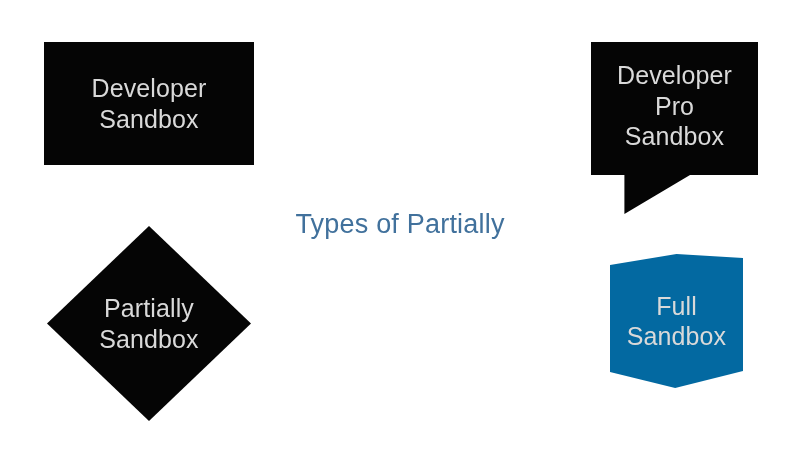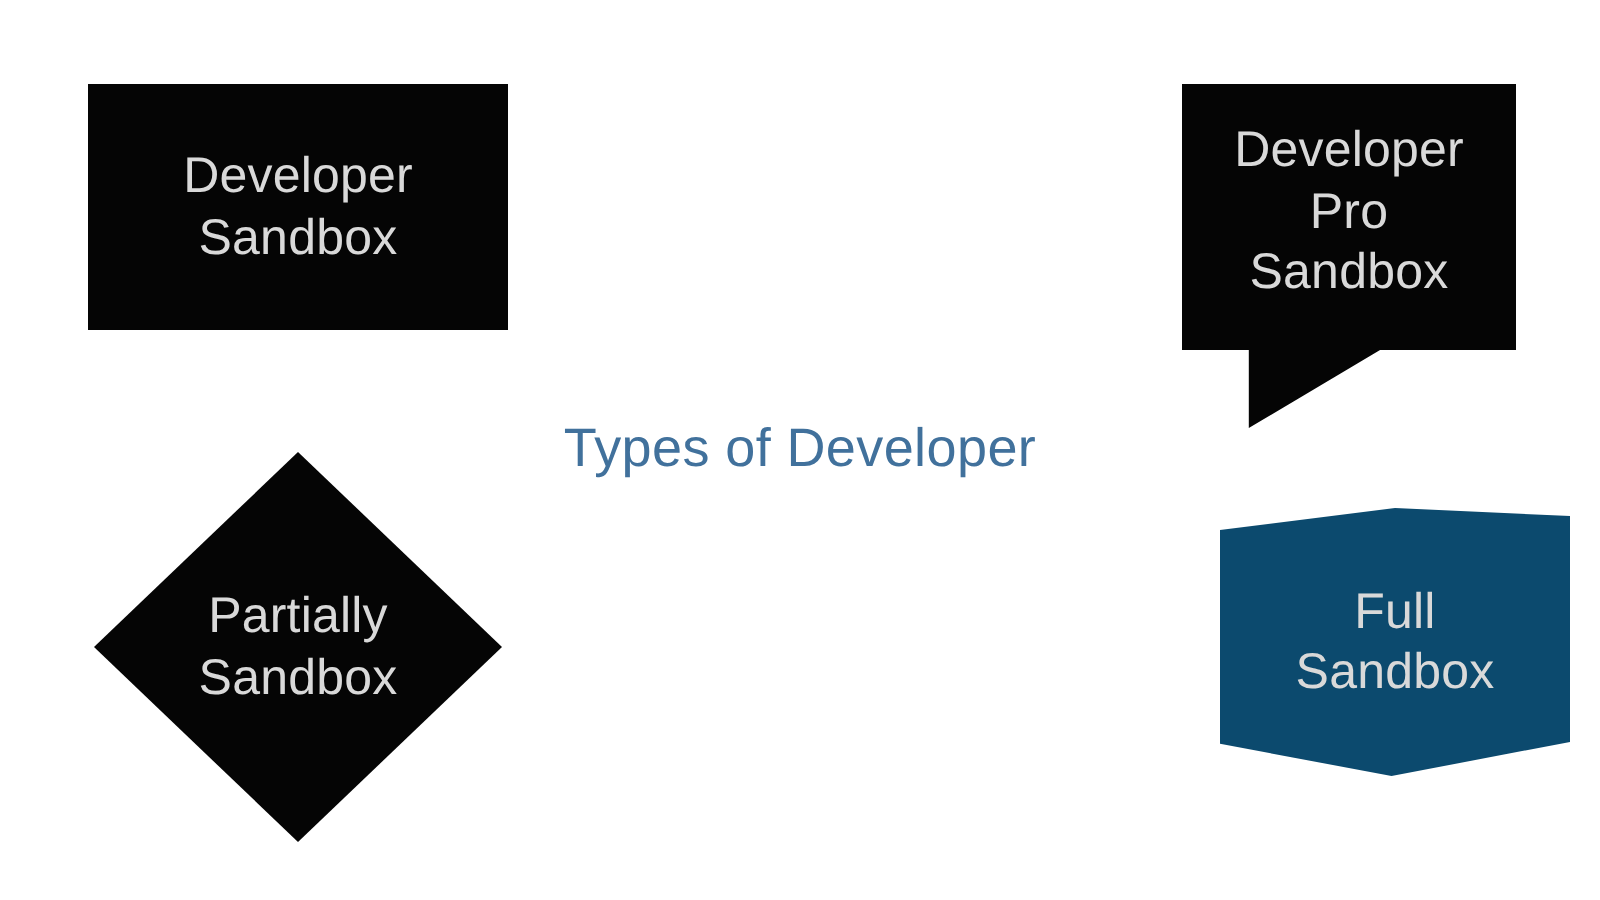--- a/index.html
+++ b/index.html
@@ -76,23 +76,23 @@
     font-size: 25px;
     -webkit-clip-path: polygon(50% 0%, 100% 50%, 50% 100%, 0% 50%);
     clip-path: polygon(50% 0%, 100% 50%, 50% 100%, 0% 50%);
     align-items: center;
   }
 
   
   #shape-full-sandbox {
     left: 610px;
     top: 254px;
-    width: 175px;
+    width: 133px;
     height: 134px;
-    background: #0c4a6e;
+    background: #0369a1;
     font-size: 25px;
     -webkit-clip-path: polygon(0% 8.2%, 50% 0%, 100% 3.0%, 100% 87.3%, 49% 100%, 0% 88.0%);
     clip-path: polygon(0% 8.2%, 50% 0%, 100% 3.0%, 100% 87.3%, 49% 100%, 0% 88.0%);
   }
 
   
   #diagram-title {
     position: absolute;
     left: 0;
     top: 209px;
@@ -124,15 +124,15 @@
   <div class="node" id="shape-partially-sandbox">
     <span class="label">Partially
 Sandbox</span>
   </div>
 
   <div class="node" id="shape-full-sandbox">
     <span class="label">Full
 Sandbox</span>
   </div>
 
-  <div id="diagram-title">Types of Developer</div>
+  <div id="diagram-title">Types of Partially</div>
 
 </div>
 
 </body></html>

